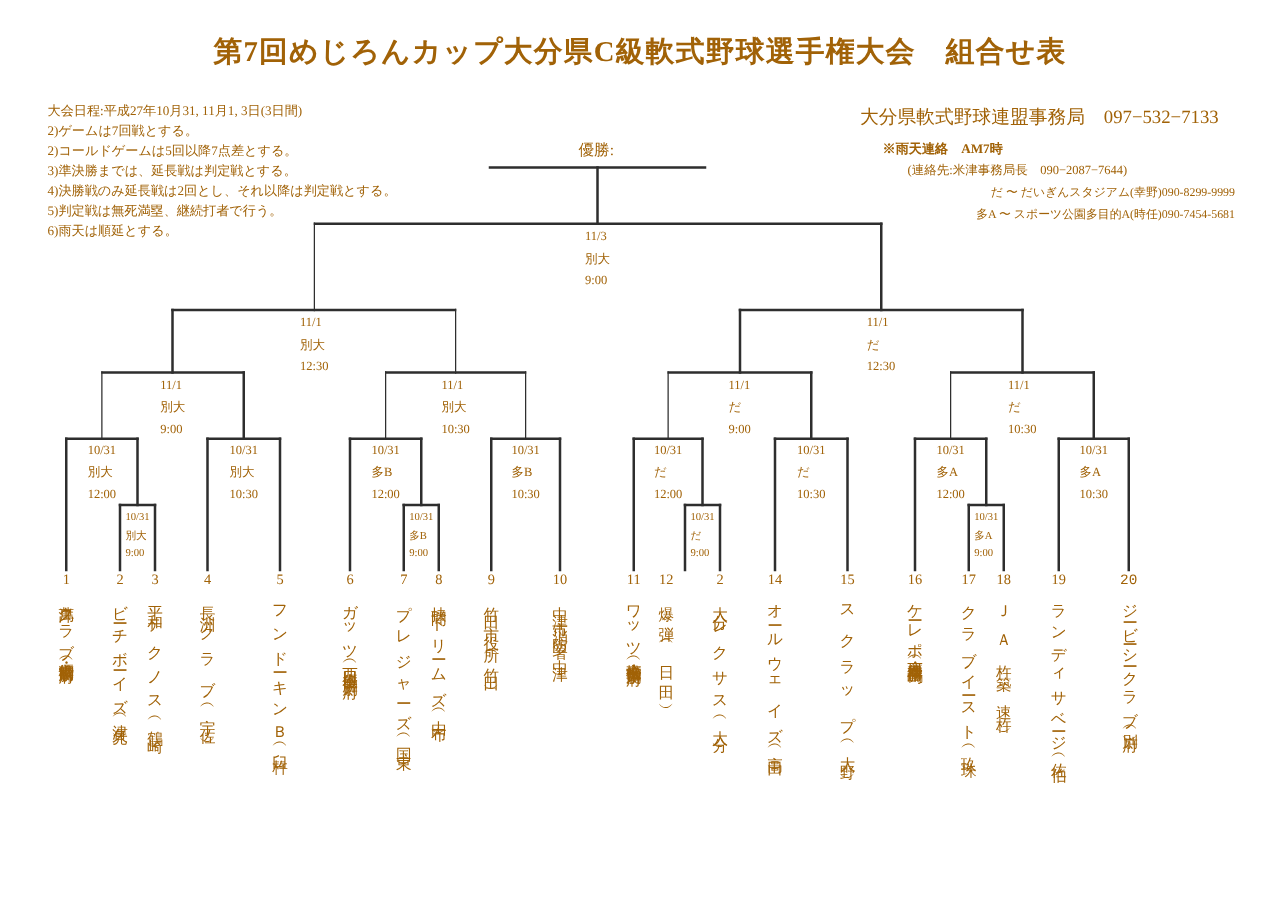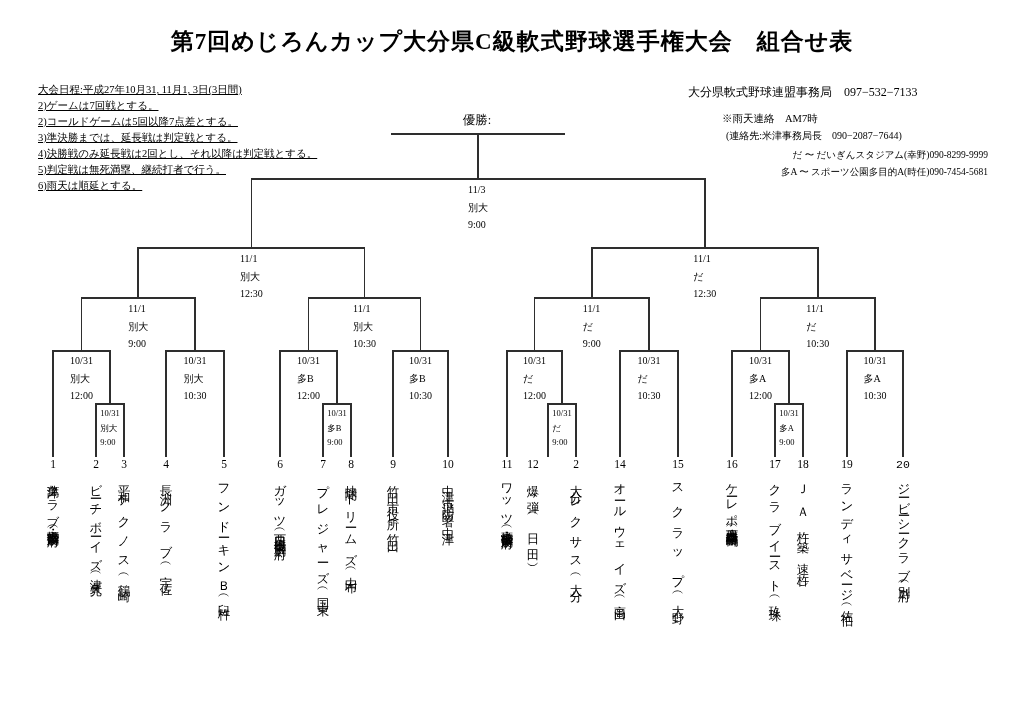--- a/index.html
+++ b/index.html
@@ -1,33 +1,32 @@
 <!DOCTYPE html>
 <html><head>
 <meta charset="utf-8">
 <style>
   html,body{margin:0;padding:0;background:#e8e8e8;}
   #sheet{
     position:relative;width:1024px;height:724px;background:#ffffff;
-    font-family:"Liberation Serif","DejaVu Serif",serif;color:#000000;
+    font-family:"Liberation Serif","DejaVu Serif",serif;color:#a16207;
     overflow:hidden;margin:0 auto;
   }
   #title{
     position:absolute;top:26px;left:0;width:1024px;text-align:center;
     font-size:23px;font-weight:bold;letter-spacing:1px;
   }
   .info-left{
     position:absolute;left:38px;top:82px;font-size:10.5px;line-height:16px;
     white-space:nowrap;
-    text-decoration:underline;
   }
   .office-line{
-    position:absolute;left:688px;top:84px;font-size:12px;white-space:nowrap;
-  }
-  .rain-notice{position:absolute;left:722px;top:112px;font-size:10.5px;white-space:nowrap;}
+    position:absolute;left:688px;top:84px;font-size:15px;white-space:nowrap;
+  }
+  .rain-notice{position:absolute;left:706px;top:112px;font-size:10.5px;white-space:nowrap;font-weight:bold;}
   .rain-contact{position:absolute;left:726px;top:129px;font-size:10px;white-space:nowrap;}
   .venue-legend{
     position:absolute;right:36px;top:147px;font-size:9.5px;line-height:17px;
     text-align:right;white-space:nowrap;
   }
   .hline{position:absolute;height:1.6px;background:#2e2e2e;}
   .vline{position:absolute;width:1.6px;background:#2e2e2e;}
   .match-label{
     position:absolute;transform:translateX(-50%);
     font-size:10px;line-height:17.5px;white-space:nowrap;

